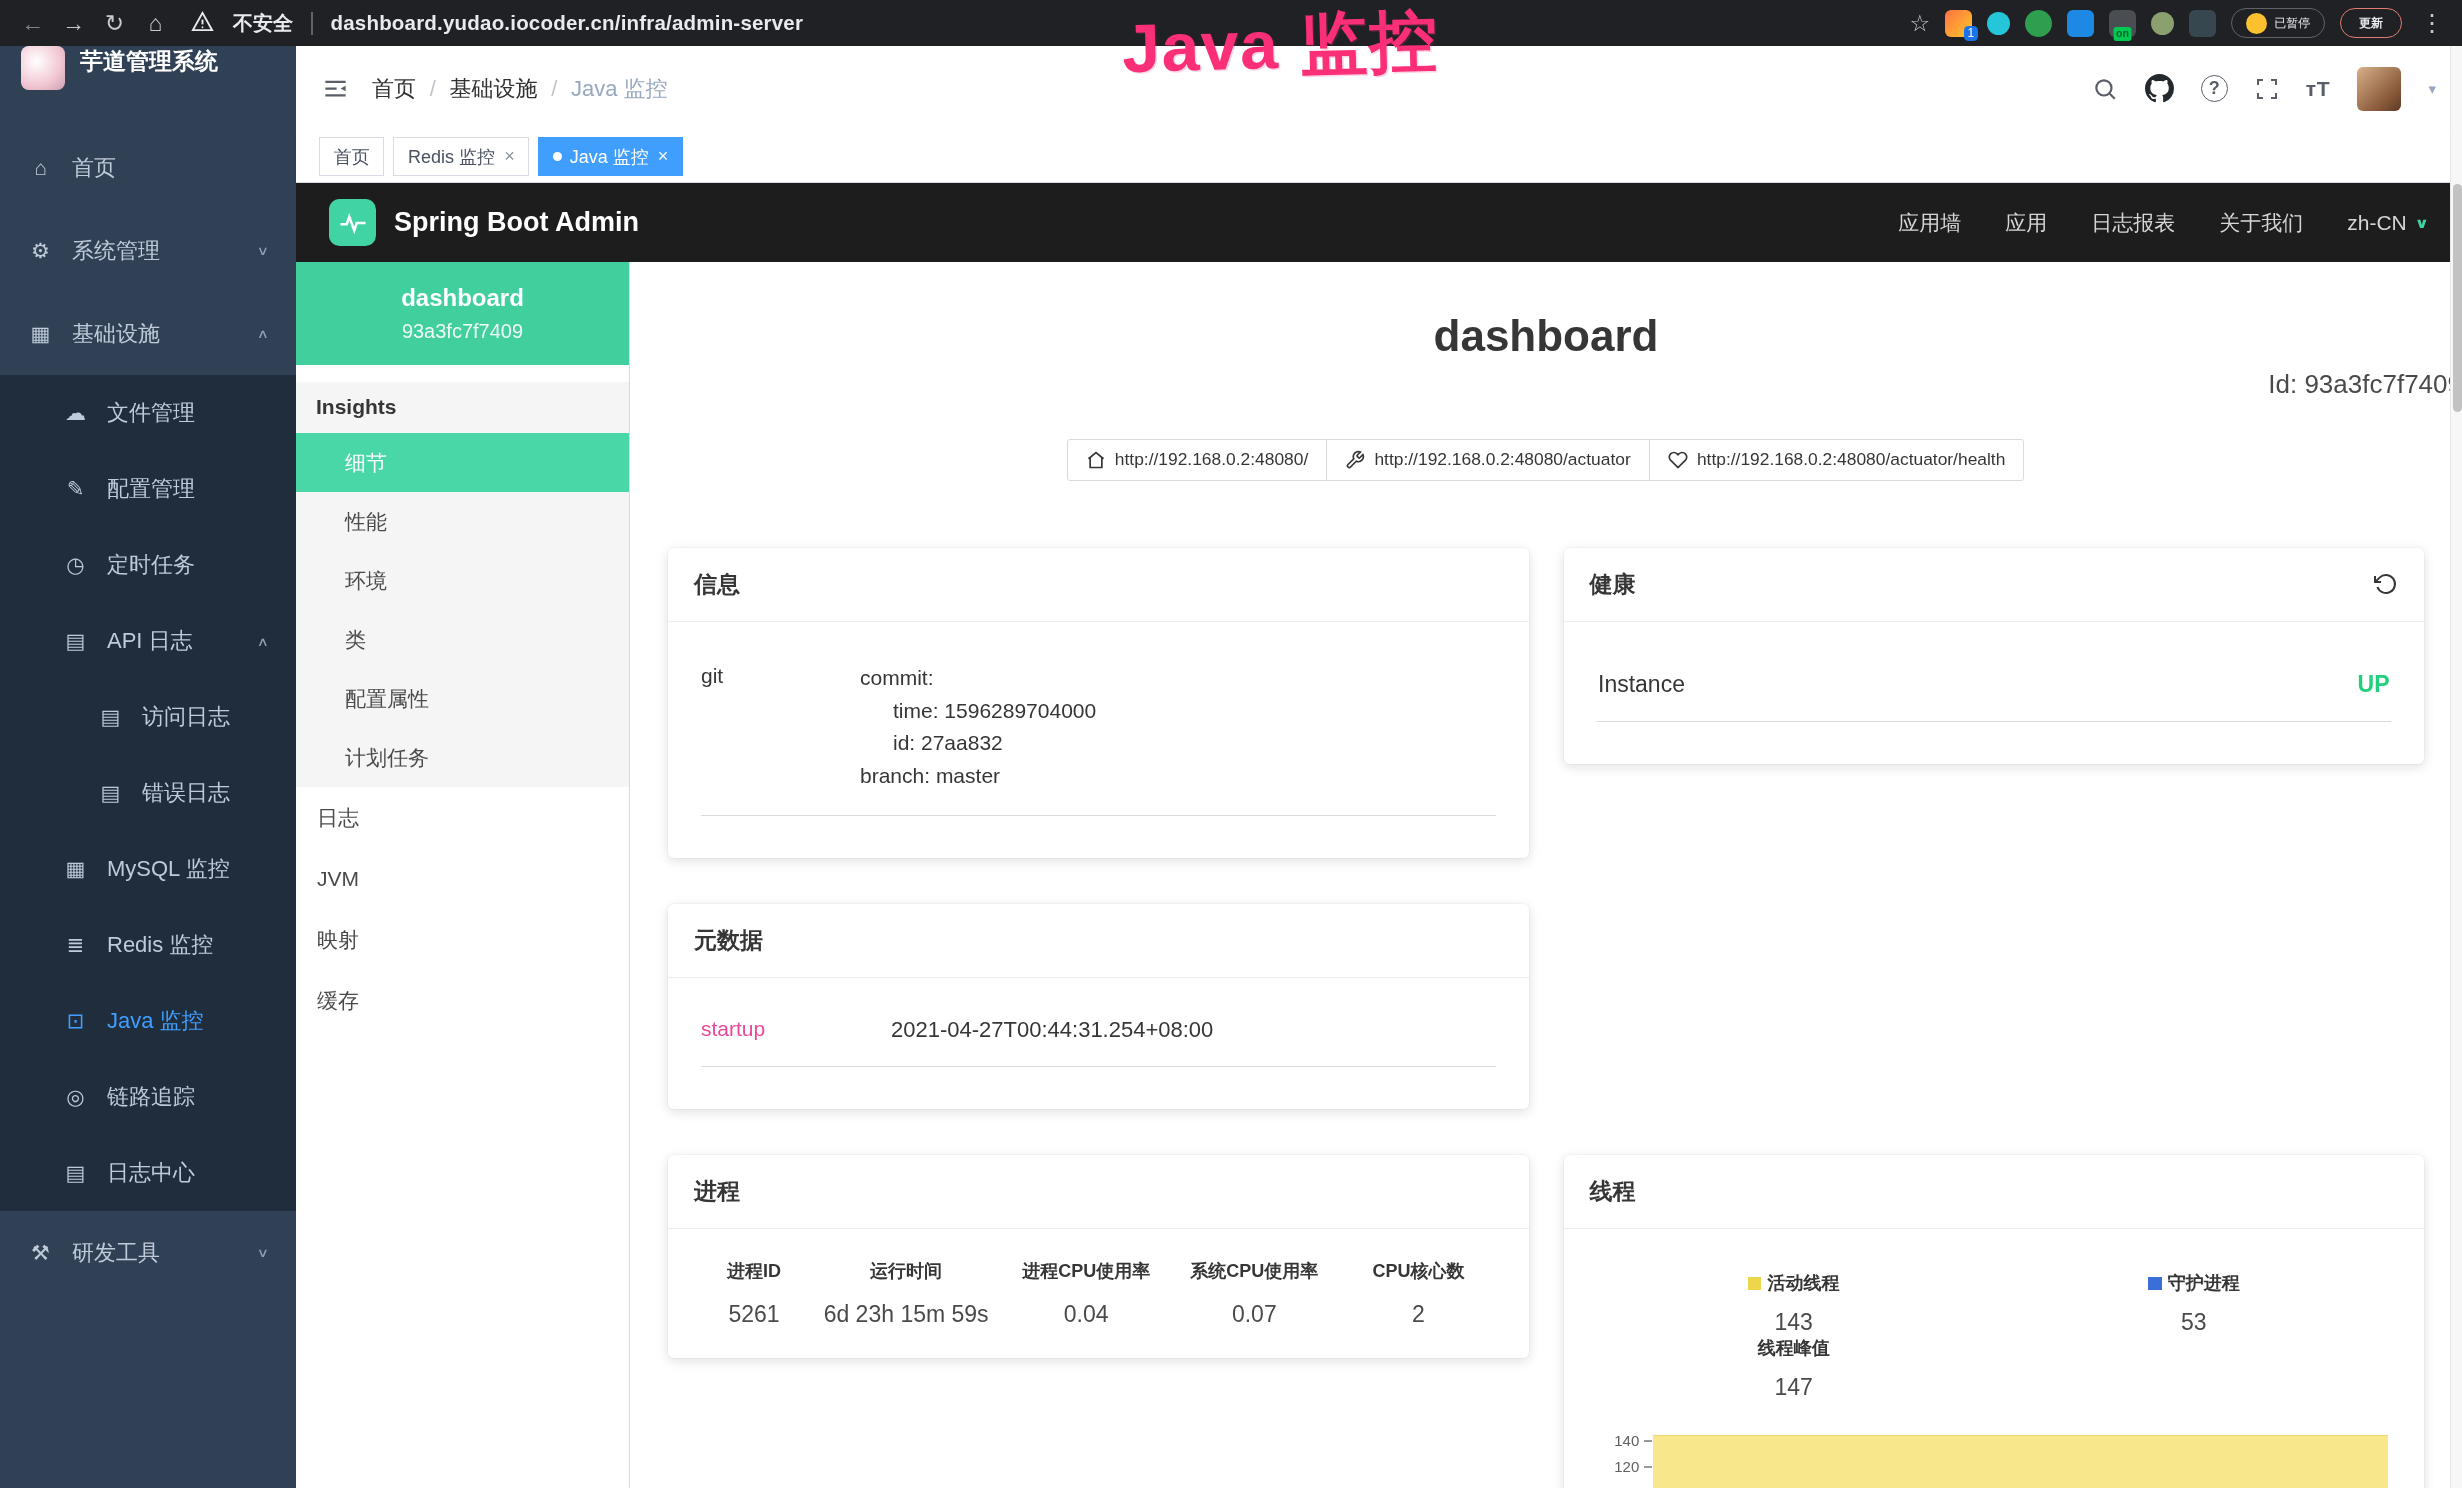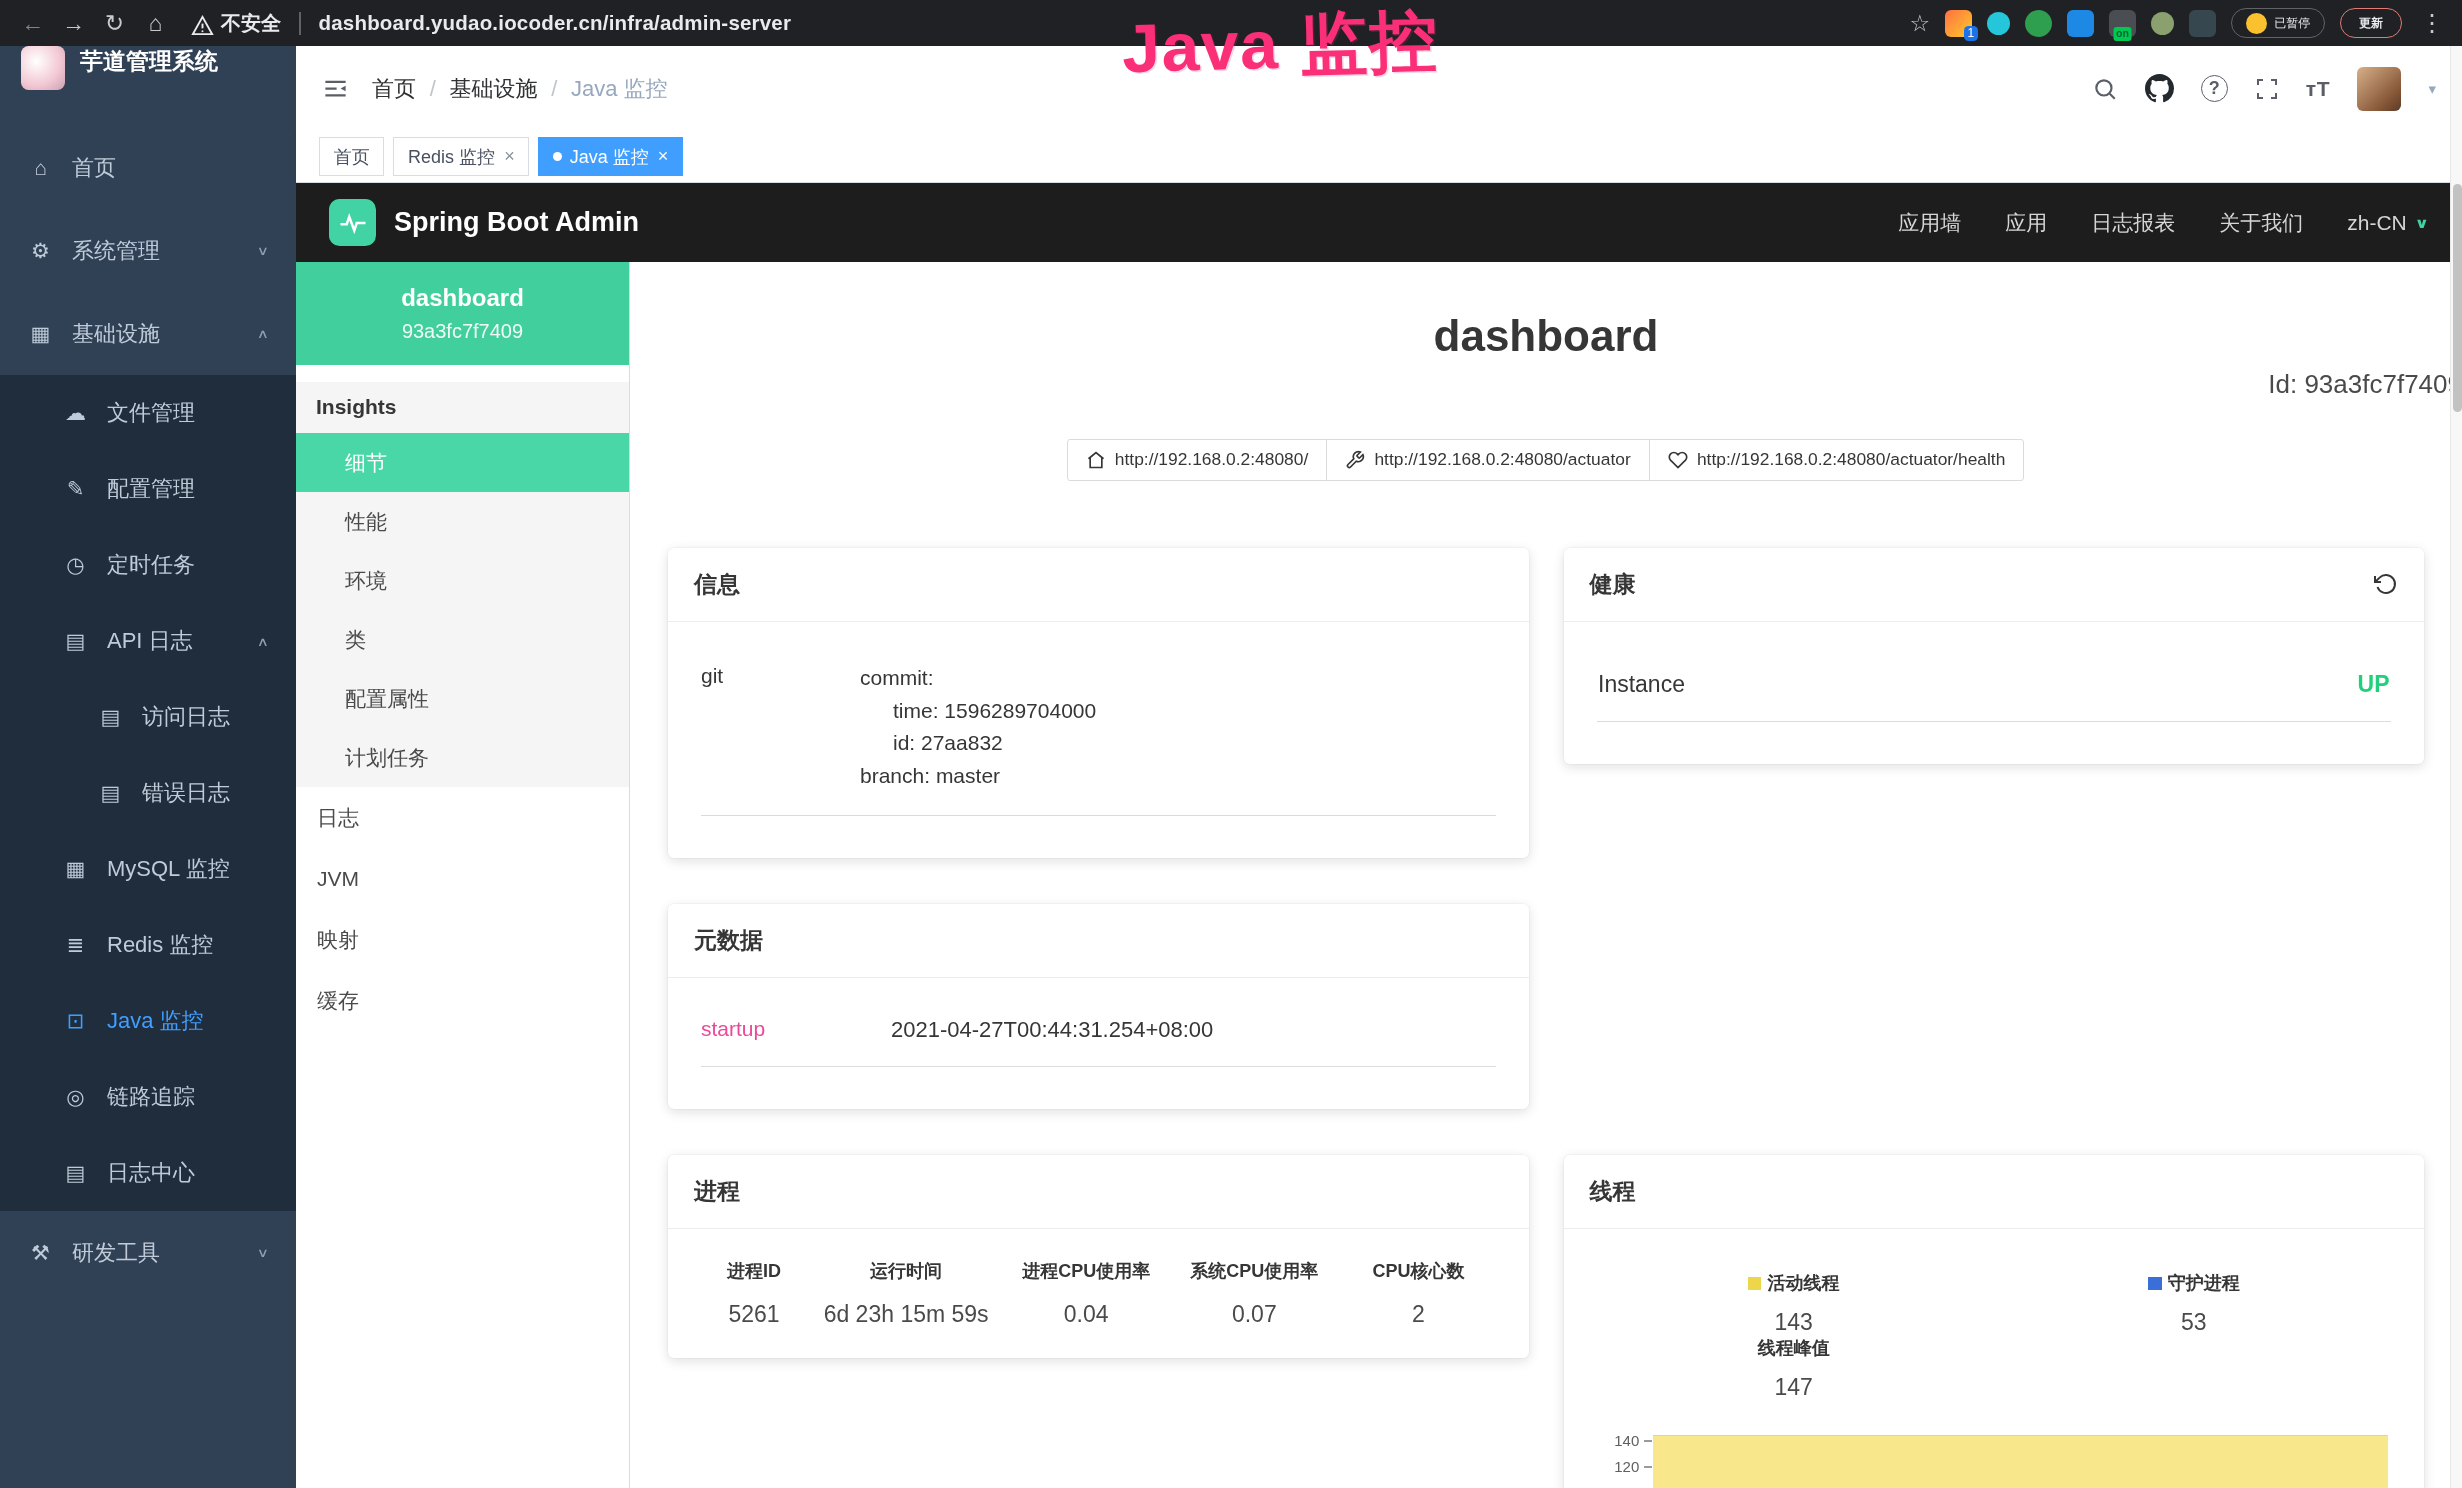--- a/index.html
+++ b/index.html
@@ -3,21 +3,21 @@
 <meta charset="utf-8">
 <style>
   *{margin:0;padding:0;box-sizing:border-box}
   html,body{width:2462px;height:1489px;overflow:hidden}
   body{font-family:"Liberation Sans","DejaVu Sans",sans-serif;background:#fff;position:relative}
 
   
   .bbar{height:46px;background:#202124;display:flex;align-items:center;padding:0 15px;gap:6px;color:#e8eaed}
   .bic{width:35px;height:35px;display:flex;align-items:center;justify-content:center;font-size:23px;color:#c7c9cc;border-radius:50%}
   .bic.dis{color:#80838a}
-  .sec{display:flex;align-items:flex-end;gap:7px;margin-left:12px;font-size:20px;color:#e8eaed;font-weight:bold}
+  .sec{display:flex;align-items:flex-start;gap:19px;margin-left:12px;font-size:20px;color:#e8eaed;font-weight:bold}
   .vsep{width:1.5px;height:23px;background:#5f6368;margin:0 12px}
   .url{font-size:20.5px;color:#e8eaed;font-weight:bold;letter-spacing:0.2px}
   .bright{margin-left:auto;display:flex;align-items:center;gap:15px}
   .star{font-size:23px;color:#c7c9cc}
   .ext{width:27px;height:27px;border-radius:6px;position:relative;display:inline-block}
   .ext.e1{background:linear-gradient(135deg,#ff7043,#ffca28)}
   .ext.e2{background:#26c6da;width:23px;height:23px;border-radius:50%}
   .ext.e3{background:#2e9e4f;border-radius:50%}
   .ext.e4{background:#1e88e5}
   .ext.e5{background:#4a4d52}

